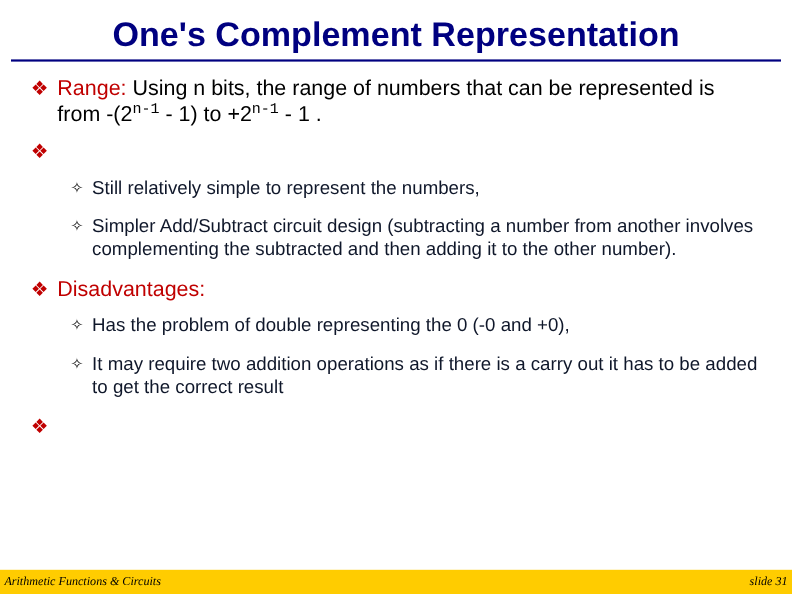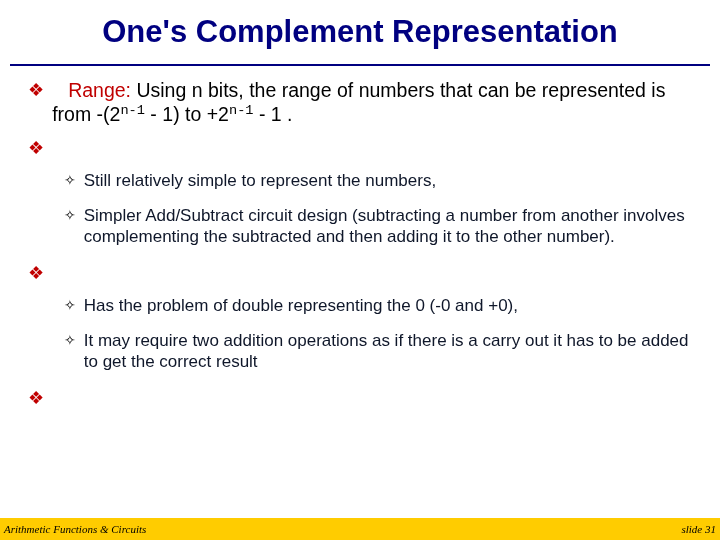--- a/index.html
+++ b/index.html
@@ -10,21 +10,21 @@
     background: #ffffff;
     font-family: Arial, sans-serif;
     position: relative;
     overflow: hidden;
   }
   .title {
     font-family: "Comic Sans MS", cursive, sans-serif;
     font-size: 31px;
     color: #000080;
     text-align: center;
-    padding: 14px 0 14px 0;
+    padding: 14px 0 4px 0;
     border-bottom: 2px solid #000080;
     margin: 0 10px;
     font-weight: bold;
   }
   .content {
     padding: 12px 28px 0 28px;
   }
   .bullet-l1 {
     display: flex;
     align-items: flex-start;
@@ -37,21 +37,20 @@
     line-height: 24px;
     flex-shrink: 0;
   }
   .bullet-l1 .text {
     font-size: 19.5px;
     color: #000;
     line-height: 24px;
   }
   .bullet-l1 .label {
     color: #c00000;
-    margin-left: 16px;
   }
   .bullet-l2 {
     display: flex;
     align-items: flex-start;
     margin: 6px 0 14px 36px;
   }
   .bullet-l2 .icon {
     font-size: 14px;
     margin-right: 8px;
     line-height: 21px;
@@ -114,20 +113,21 @@
     <span class="text">Still relatively simple to represent the numbers,</span>
   </div>
 
   <div class="bullet-l2">
     <span class="icon">✧</span>
     <span class="text">Simpler Add/Subtract circuit design (subtracting a number from another involves complementing the subtracted and then adding it to the other number).</span>
   </div>
 
   <div class="bullet-l1">
     <span class="icon">❖</span>
+    <span class="text label">Disadvantages:</span>
   </div>
 
   <div class="bullet-l2">
     <span class="icon">✧</span>
     <span class="text">Has the problem of double representing the 0 (-0 and +0),</span>
   </div>
 
   <div class="bullet-l2">
     <span class="icon">✧</span>
     <span class="text">It may require two addition operations as if there is a carry out it has to be added to get the correct result</span>

